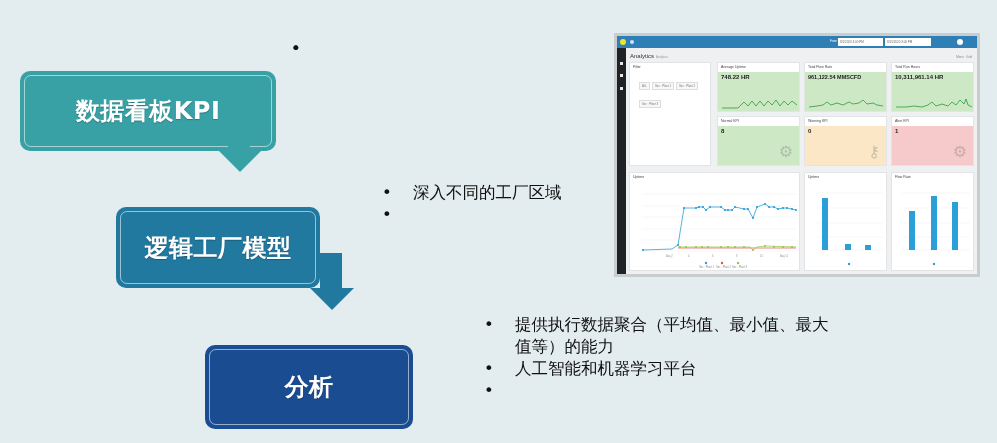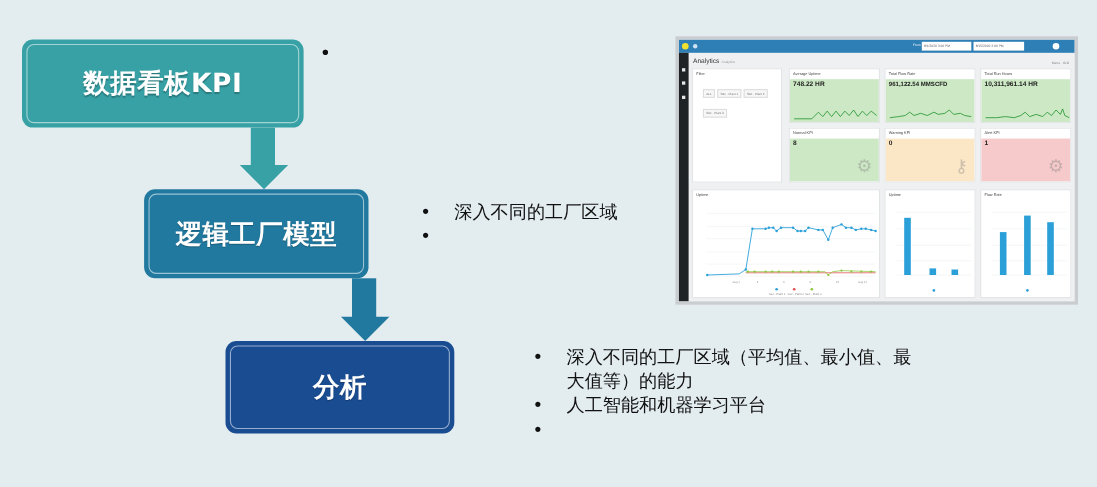--- a/index.html
+++ b/index.html
@@ -11,32 +11,33 @@
       color: #111;
     }
     .box {
       position: absolute;
       border-radius: 10px;
       display: flex; align-items: center; justify-content: center;
       color: #fff;
       font-weight: bold;
       font-size: 24px;
       letter-spacing: 0.5px;
+      margin-top: 35px;
     }
     .box::after {
       content: "";
       position: absolute;
       left: 4px; top: 4px; right: 4px; bottom: 4px;
       border: 1.5px solid rgba(255,255,255,0.55);
       border-radius: 7px;
       pointer-events: none;
     }
     .box span { position: relative; z-index: 1; text-shadow: 0 1px 1px rgba(0,0,0,0.25); }
     #box1 { left: 20px; top: 36px; width: 256px; height: 80px; background: #37a1a5; }
-    #box2 { left: 131px; top: 172px; width: 204px; height: 81px; background: #21799f; }
+    #box2 { left: 116px; top: 172px; width: 204px; height: 81px; background: #21799f; }
     #box3 { left: 205px; top: 310px; width: 208px; height: 84px; background: #1a4c92; }
 
     .arrow { position: absolute; }
     .arrow .shaft { position: absolute; }
     .arrow .head { position: absolute; width: 0; height: 0; border-left-style: solid; border-right-style: solid; border-top-style: solid; border-left-color: transparent; border-right-color: transparent; }
 
     #arrow1 { left: 218px; top: 116px; width: 44px; height: 56px; }
     #arrow1 .shaft { left: 10px; top: 0; width: 22px; height: 36px; background: #37a1a5; }
     #arrow1 .head { left: 0; top: 34px; border-left-width: 22px; border-right-width: 22px; border-top-width: 22px; border-top-color: #37a1a5; }
 
@@ -109,21 +110,21 @@
   <li><span class="dot">•</span></li>
   <li><span class="dot">•</span></li>
 </ul>
 
 <ul class="bullets" id="bullets2">
   <li><span class="dot">•</span><span>深入不同的工厂区域</span></li>
   <li><span class="dot">•</span></li>
 </ul>
 
 <ul class="bullets" id="bullets3">
-  <li><span class="dot">•</span><span>深入不同的工厂区域（平均值、最小值、最大值等）的能力</span></li>
+  <li><span class="dot">•</span><span>提供执行数据聚合（平均值、最小值、最大值等）的能力</span></li>
   <li><span class="dot">•</span><span>人工智能和机器学习平台</span></li>
   <li><span class="dot">•</span></li>
 </ul>
 
 <div id="dash">
   <div class="topbar">
     <div class="logo"></div>
     <div class="menu-dot"></div>
     <div class="from-label">From</div>
     <div class="datebox date1">8/1/2020 3:00 PM</div>

